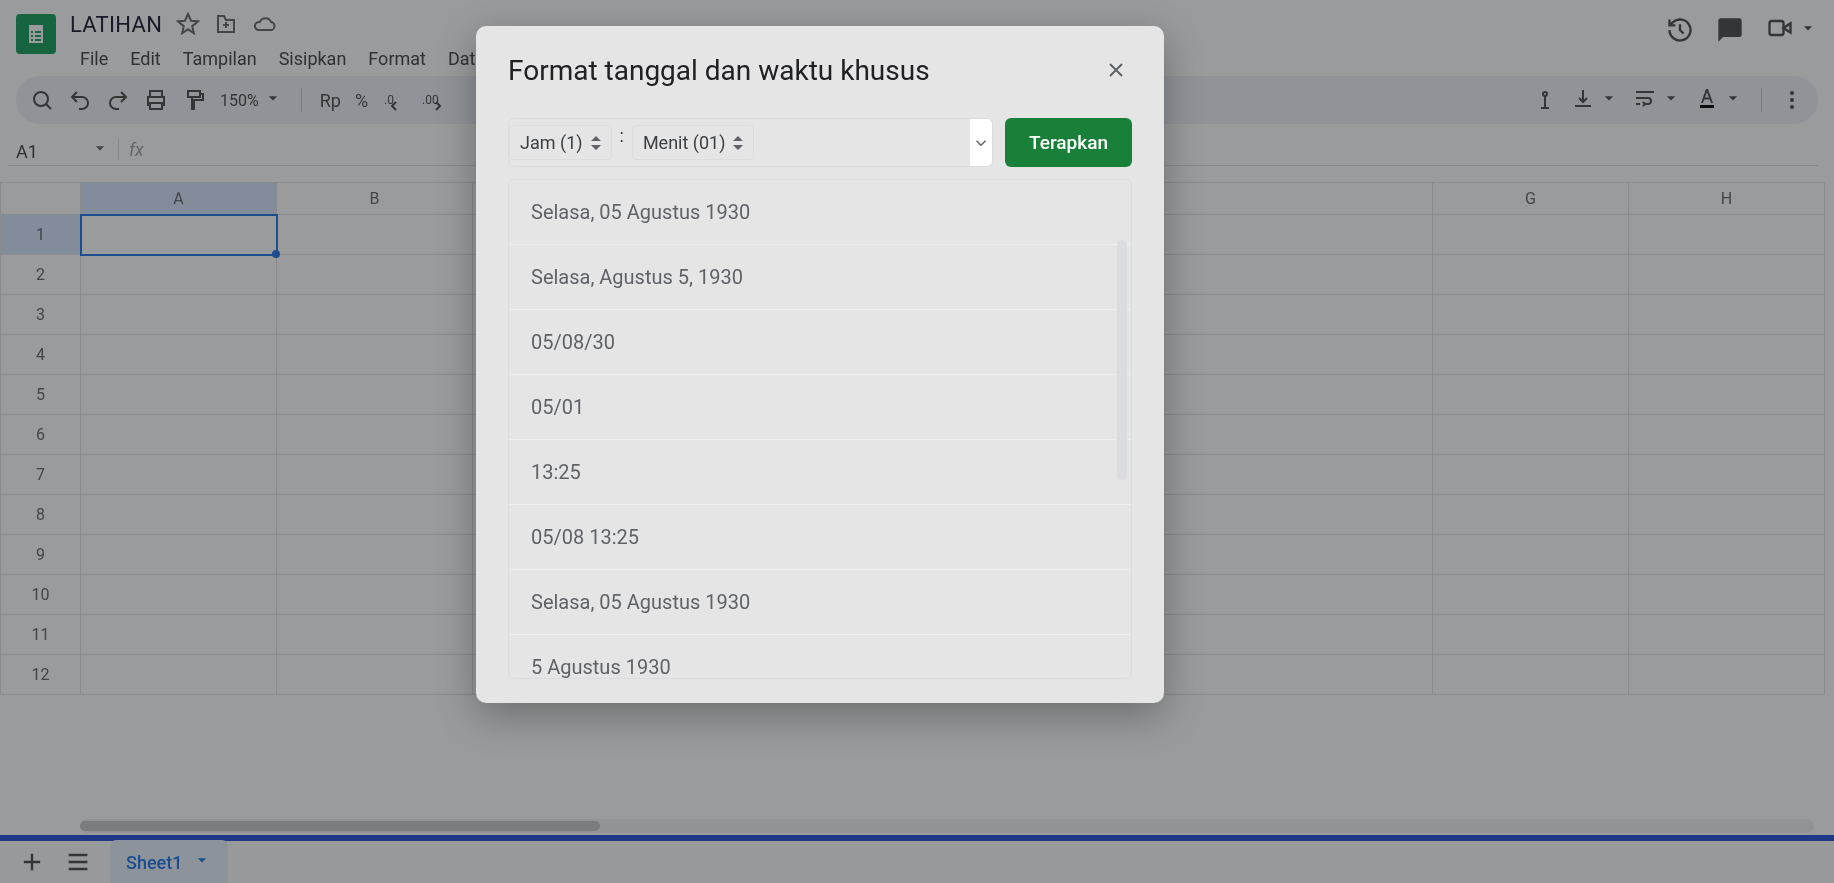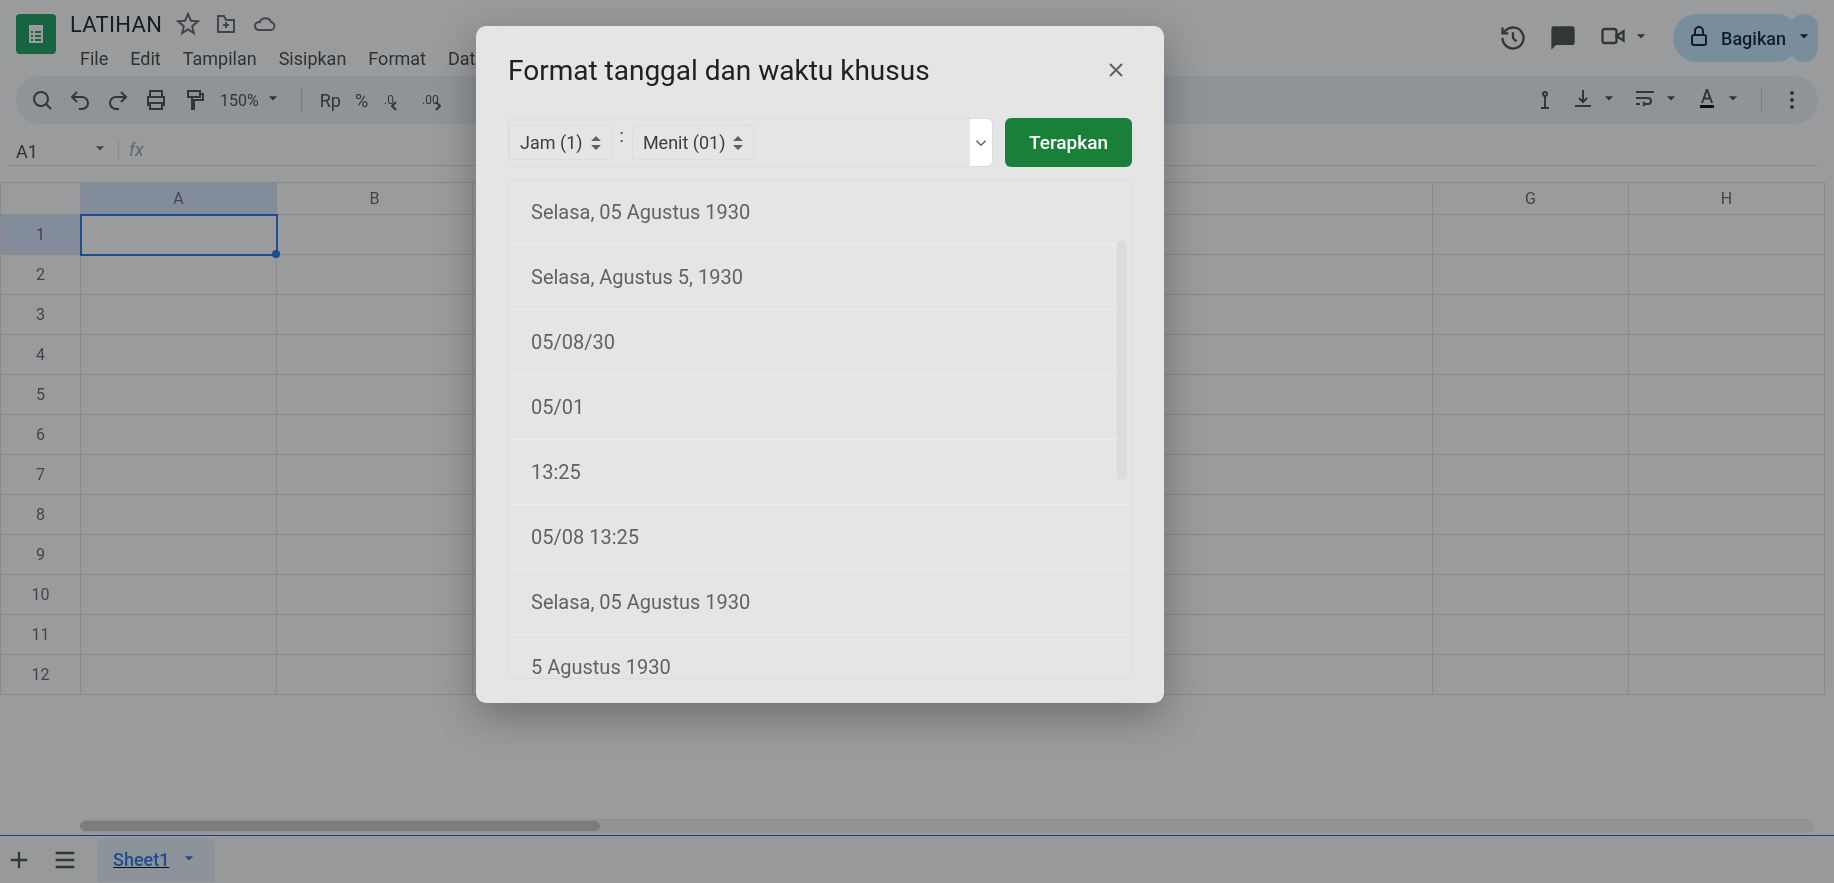--- a/index.html
+++ b/index.html
@@ -126,24 +126,23 @@
   .hscroll {
     position:absolute; left:80px; right:20px; bottom:2px; height:14px;
     background:#f1f1f1; border-radius:8px;
   }
   .hscroll .thumb{ position:absolute; left:0; width:520px; top:2px; bottom:2px; background:#c7c7c7; border-radius:8px;}
 
   
   .sheet-tabs {
     position:absolute; left:0; right:0; bottom:0; height:48px;
     display:flex; align-items:center; gap:18px;
-    padding: 0 5px;
+    padding: 0 18px;
     background:#f9fbfd;
-    border-top:1px solid #1d4ed8;
-    text-decoration:underline;
+    border-top:6px solid #1d4ed8;
   }
   .sheet-tabs .sicon { color:#444746; display:flex; }
   .sheet-tab {
     background:#e8f0fe; color:#1a73e8; font-weight:500;
     padding: 10px 16px; border-radius: 6px 6px 0 0;
     display:flex; align-items:center; gap:10px;
     font-size:18px;
   }
 
   
@@ -262,34 +261,20 @@
     </span>
     <span class="meet-btn">
       <span class="i26"><svg viewBox="0 0 24 24" fill="none" stroke="#444746" stroke-width="2">
             <rect x="3" y="6" width="12" height="12" rx="2"></rect>
             <path d="m21 8-6 4 6 4V8z"></path>
           </svg></span>
       <span class="i18"><svg viewBox="0 0 24 24" fill="#444746">
             <path d="M7 10l5 5 5-5z"></path>
           </svg></span>
     </span>
-    <div style="display:flex;">
-      <div class="share-btn">
-        <span class="i22"><svg viewBox="0 0 24 24" fill="none" stroke="#001d35" stroke-width="2">
-              <rect x="5" y="11" width="14" height="10" rx="2"></rect>
-              <path d="M8 11V7a4 4 0 1 1 8 0v4"></path>
-            </svg></span>
-        <span>Bagikan</span>
-      </div>
-      <div class="share-caret">
-        <span class="i18"><svg viewBox="0 0 24 24" fill="#001d35">
-              <path d="M7 10l5 5 5-5z"></path>
-            </svg></span>
-      </div>
-    </div>
   </div>
 </div>
 
 <div class="toolbar">
   <span class="tb-item i22">
       <svg viewBox="0 0 24 24" fill="none" stroke="#444746" stroke-width="2">
         <circle cx="11" cy="11" r="7"></circle>
         <path d="m21 21-5-5"></path>
       </svg>
     </span>

